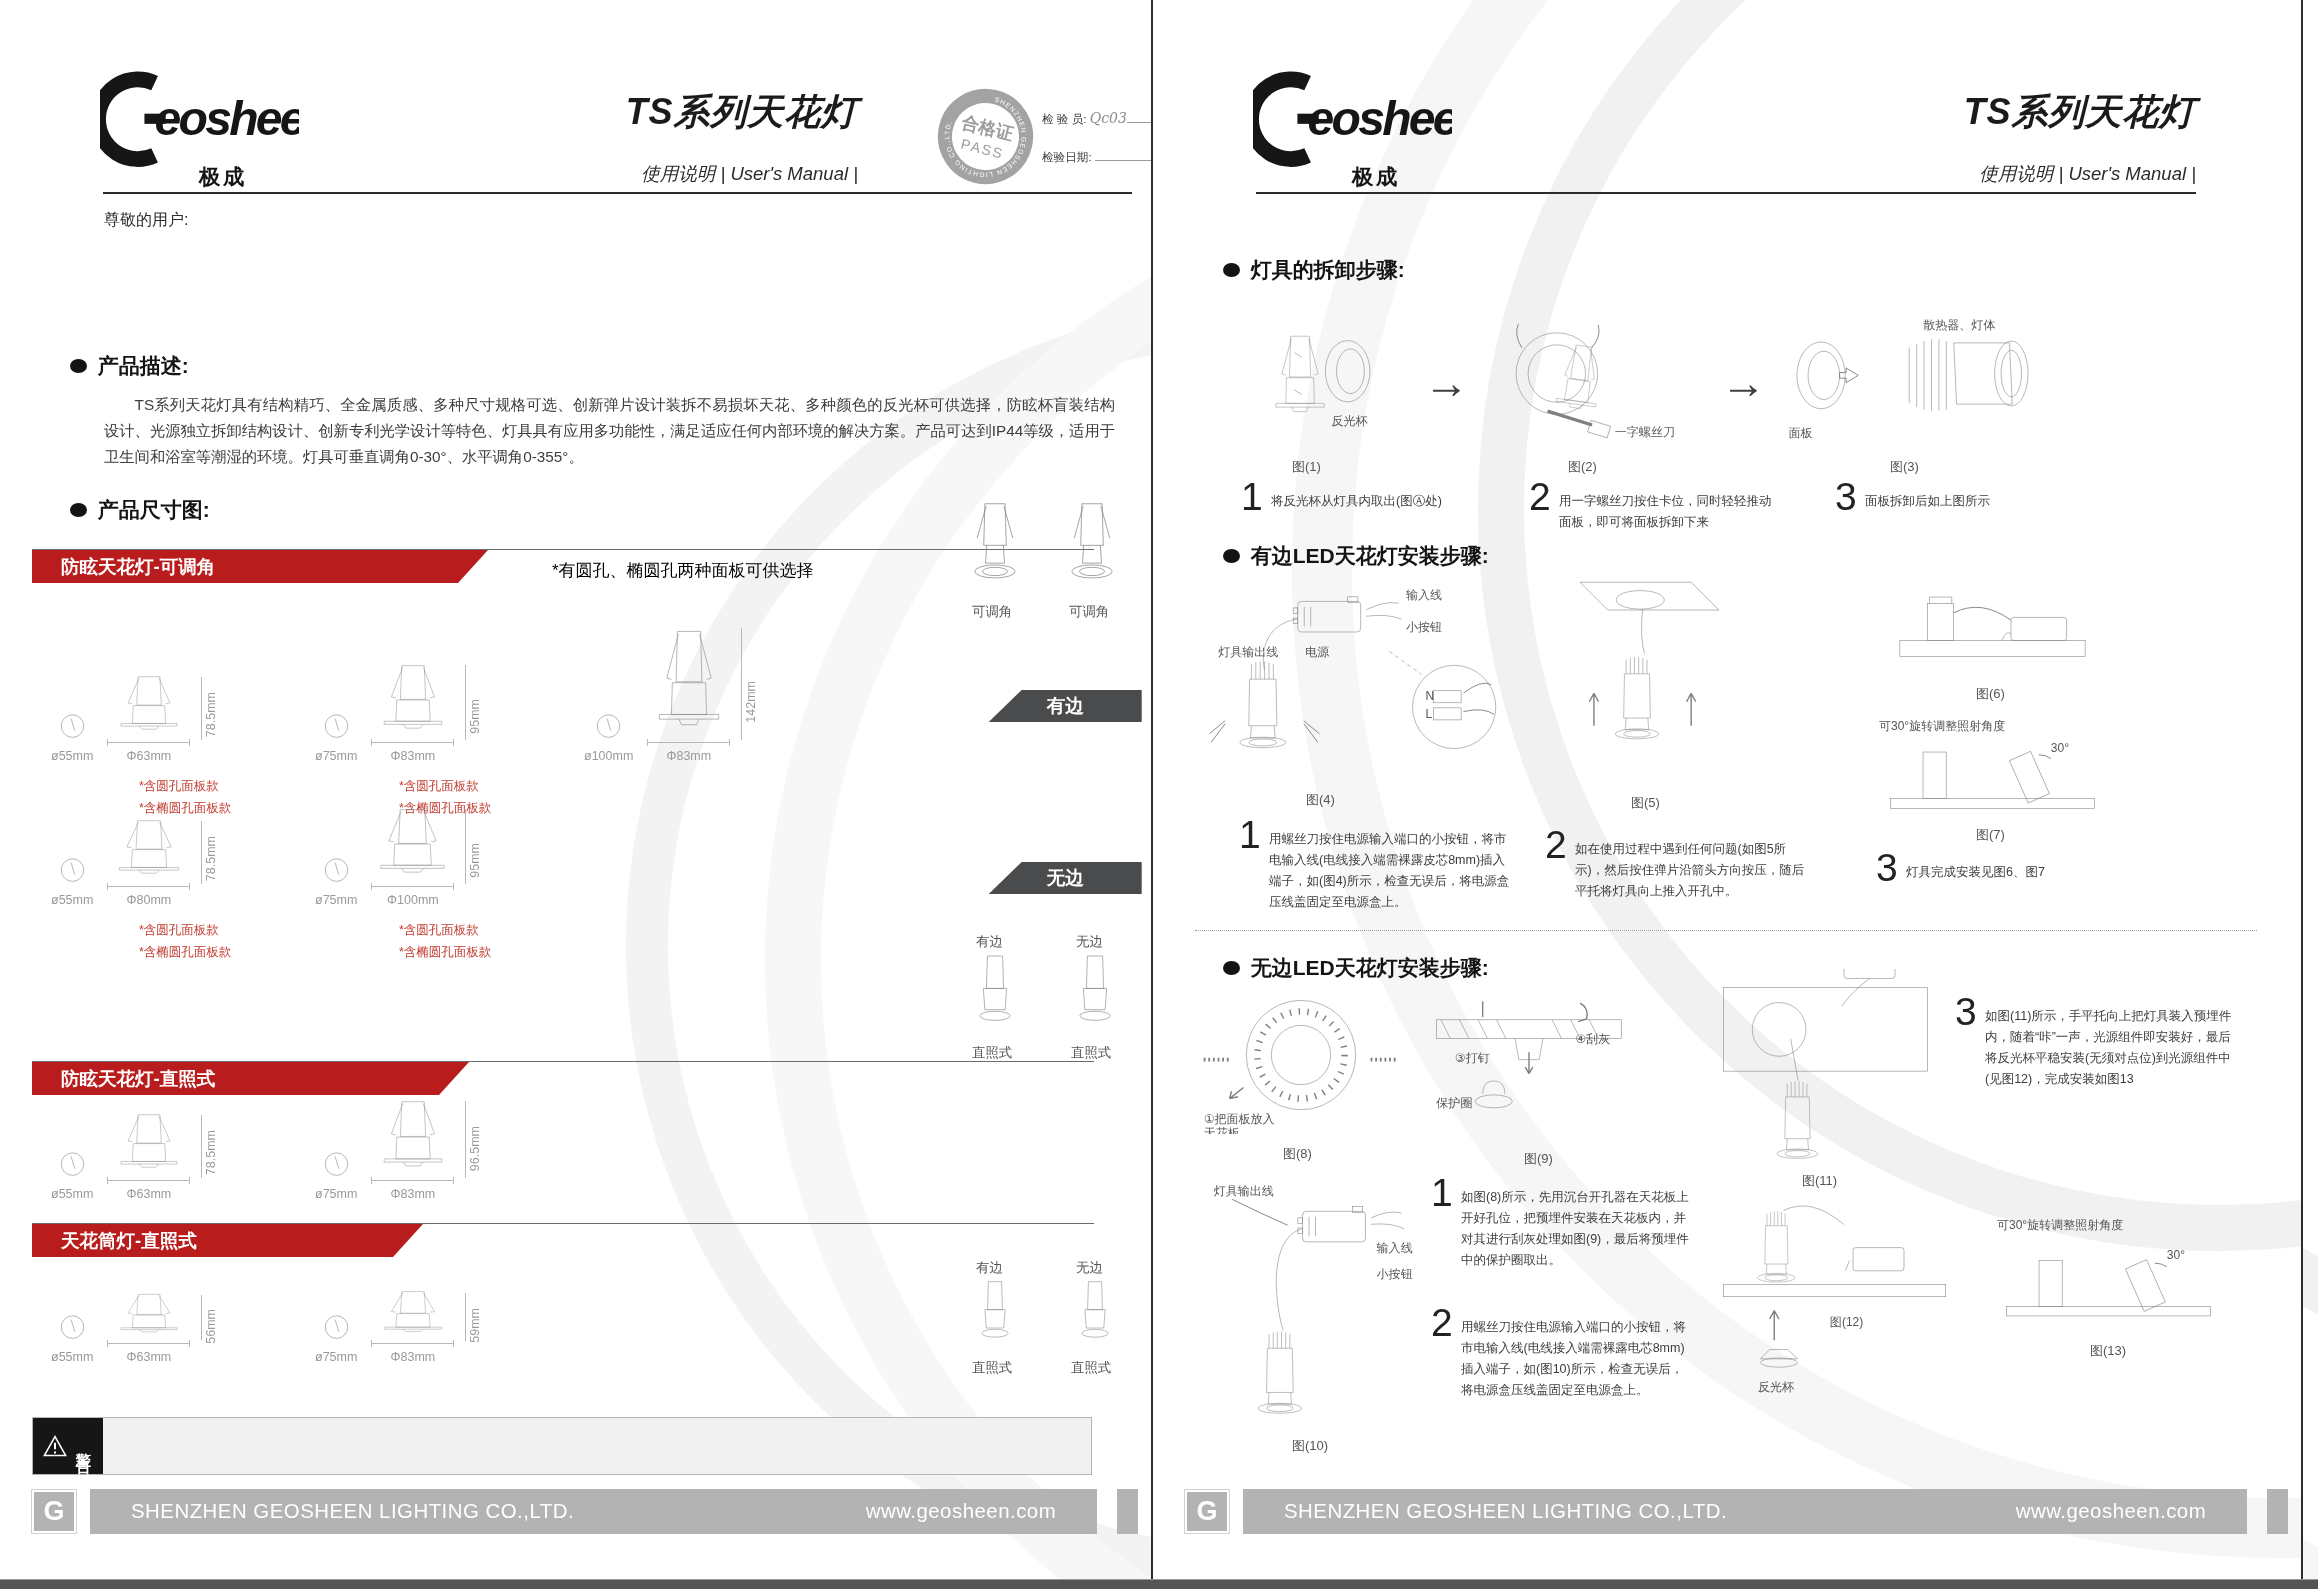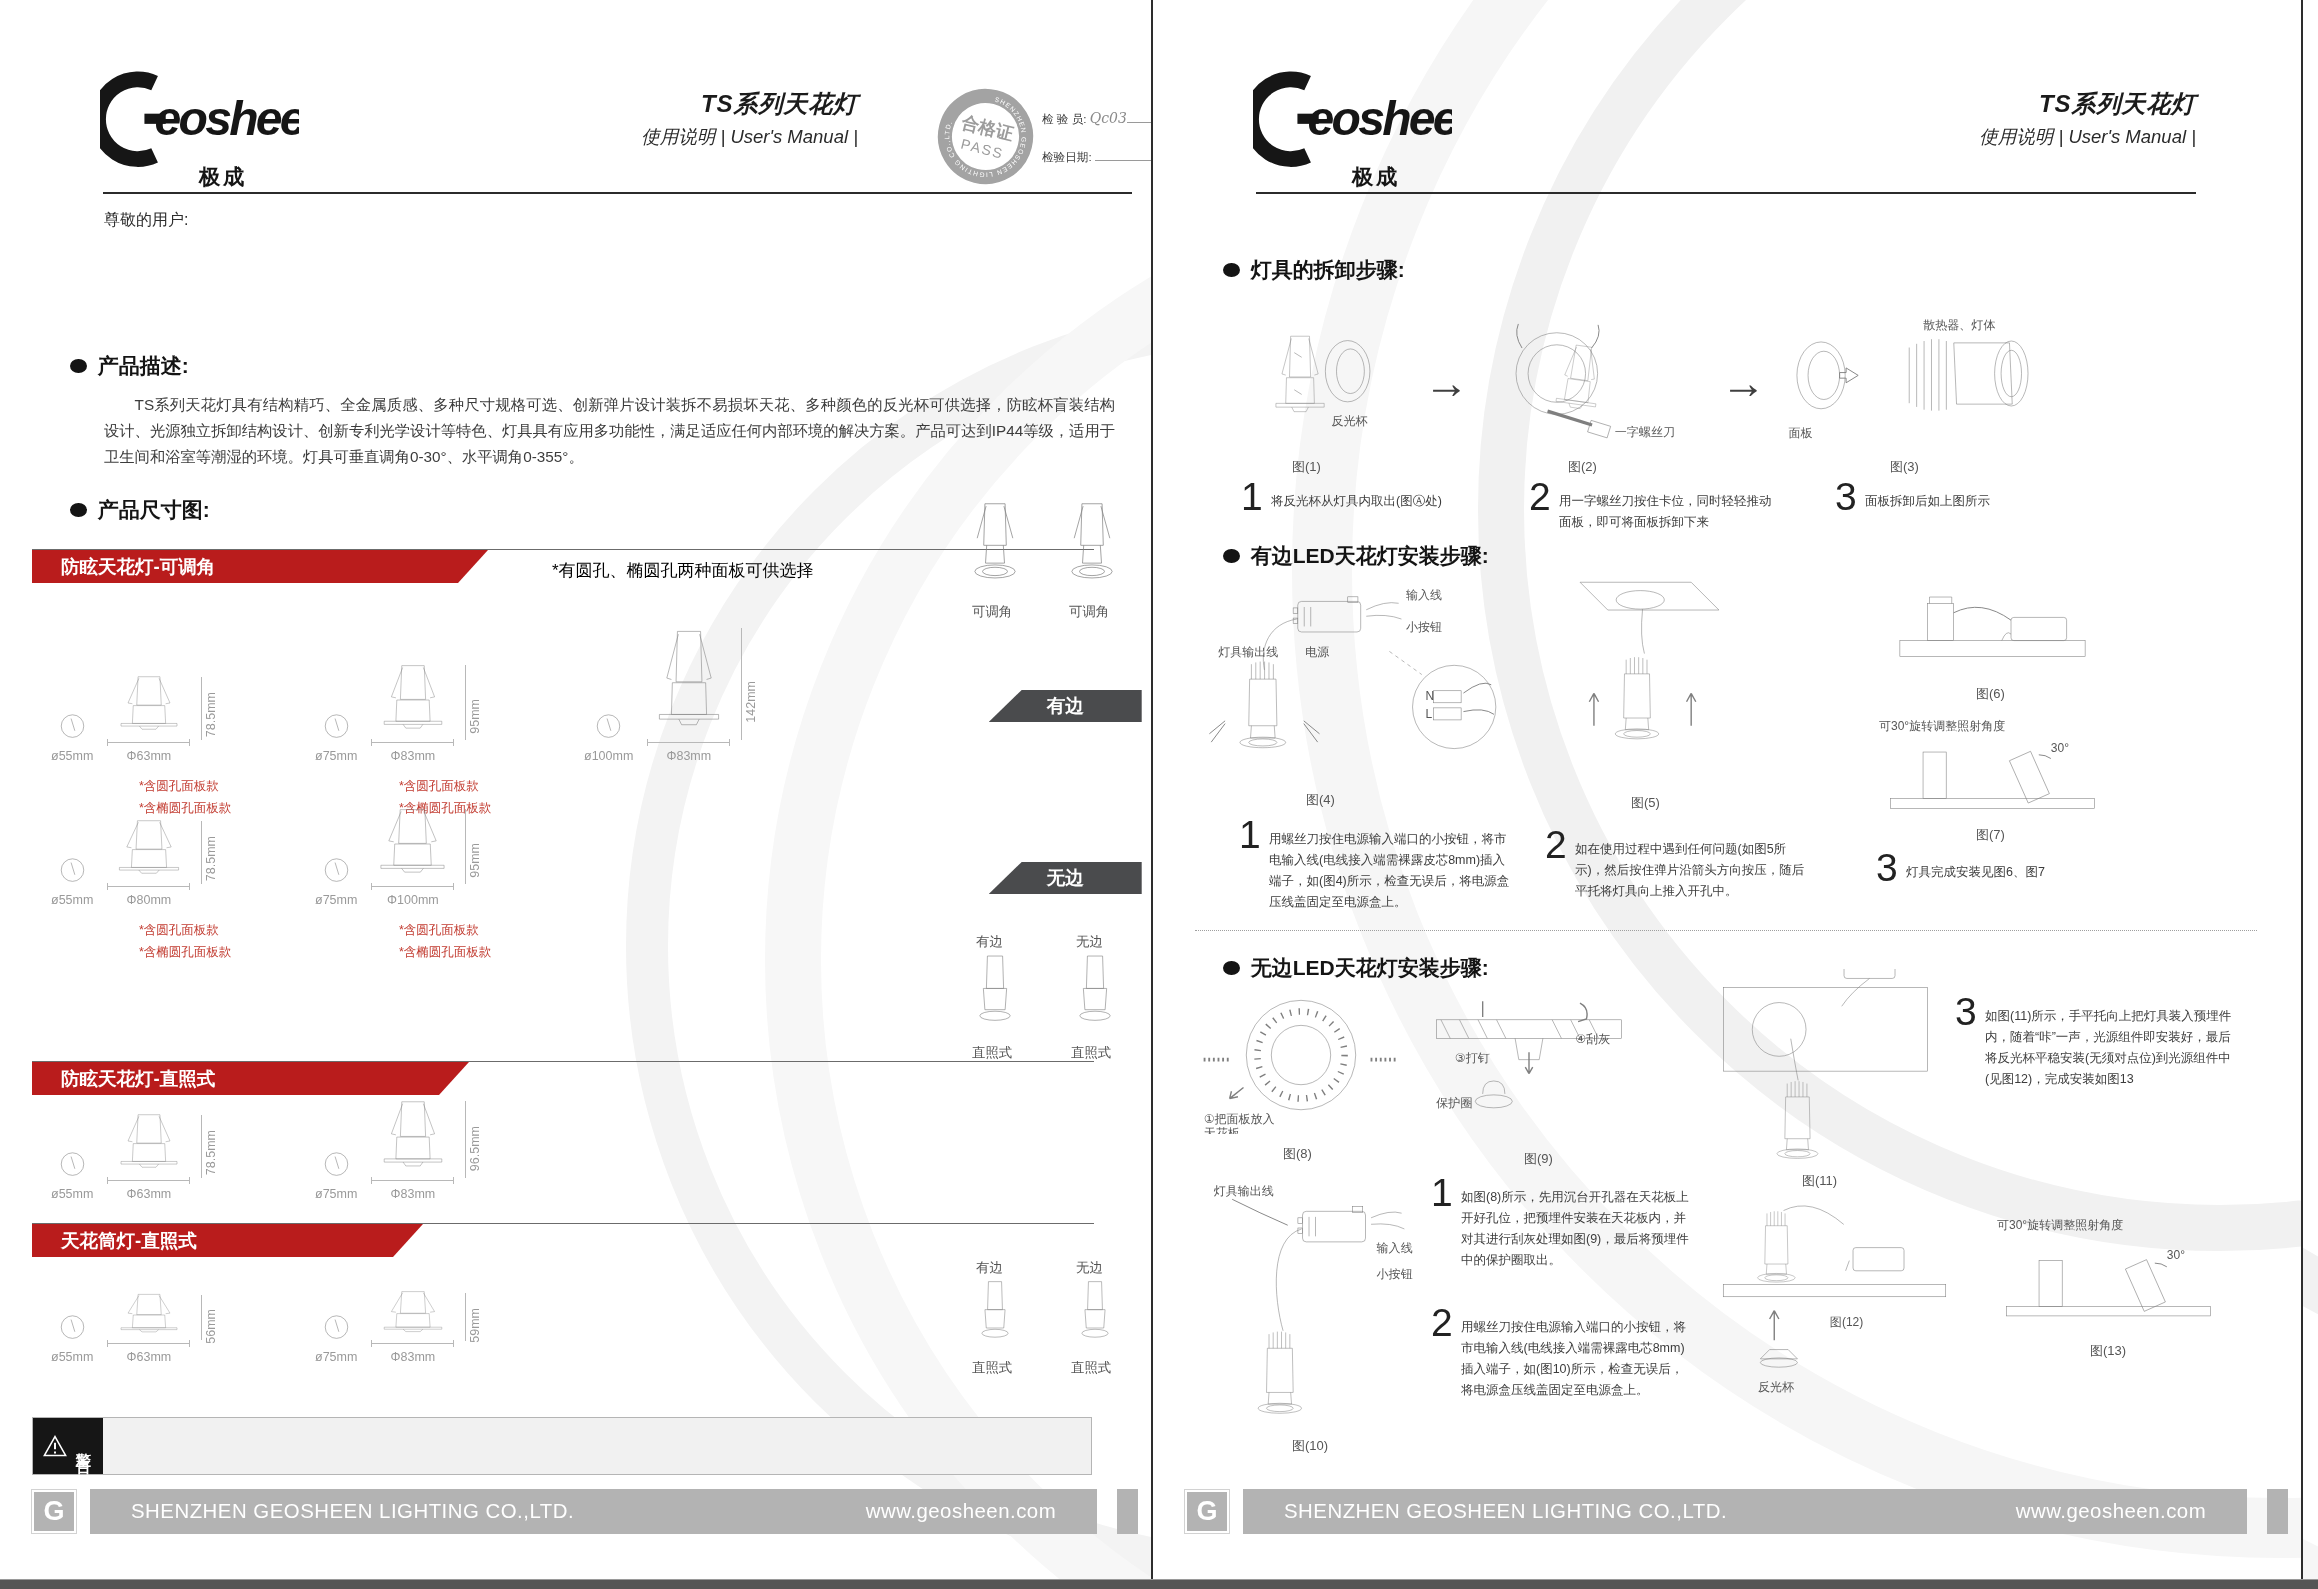--- a/index.html
+++ b/index.html
@@ -8,22 +8,22 @@
   .page{position:absolute;top:0;height:1590px;overflow:hidden}
   .p1{left:0;width:1151px}.p2{left:1153px;width:1148px}.p3{left:2303px;width:1150px}
   .divider{position:absolute;top:0;bottom:0;width:2.3px;background:#2d2d2d;z-index:5}
   .swirl{position:absolute;border-radius:50%;pointer-events:none;z-index:0}
   .abs{position:absolute}
   
   .logo{position:absolute;left:100px;top:69px;width:199px}
   .logo svg{width:199px;height:100px}
   .logocn{position:absolute;left:199px;top:162px;font-size:21.3px;font-weight:bold;color:#151515;letter-spacing:2.8px}
   .titleblk{position:absolute;text-align:right}
-  .title{font-size:24px;font-weight:bold;font-style:italic;color:#1b1b1b;letter-spacing:0.9px}
-  .subtitle{font-size:18.5px;font-style:italic;color:#2a2a2a;margin-top:4px}
+  .title{font-size:36px;font-weight:bold;font-style:italic;color:#1b1b1b;letter-spacing:0.9px}
+  .subtitle{font-size:18.5px;font-style:italic;color:#2a2a2a;margin-top:24px}
   .hrule{position:absolute;height:1.9px;background:#2b2b2b}
   .stamp{position:absolute;left:937px;top:88px;width:97px;height:97px;transform:rotate(14deg)}
   .qc{position:absolute;left:1042px;top:110px;font-size:11.6px;color:#3a3a3a;line-height:14px}
   .qcrow{margin-bottom:22px;white-space:nowrap}
   .qcval{font-family:"DejaVu Serif","Liberation Serif",serif;font-style:italic;color:#8b8b8b;font-size:14px}
   .qcline{display:inline-block;width:60px;border-bottom:0.9px solid #9a9a9a;height:12px}
   
   .sech{position:absolute;display:flex;align-items:center;gap:11px;font-size:21px;font-weight:bold;color:#141414;white-space:nowrap}
   .dot{width:16.7px;height:14px;background:#141414;border-radius:50%}
   .para{position:absolute;font-size:15.3px;line-height:26px;color:#3c3c3c;text-align:justify}

